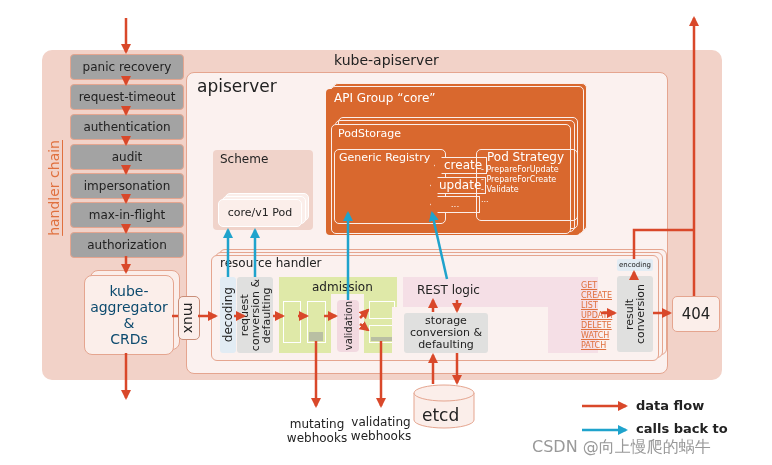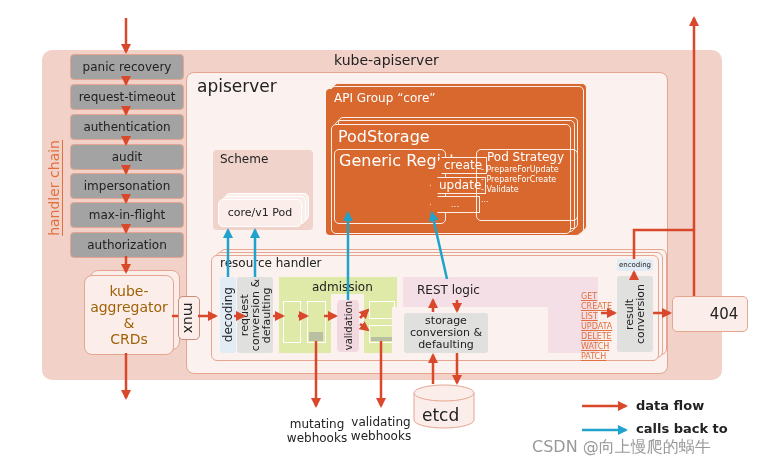--- a/index.html
+++ b/index.html
@@ -4,44 +4,44 @@
 <style>
   html,body{margin:0;padding:0;background:#fff;}
   body{width:772px;height:465px;position:relative;overflow:hidden;font-family:"DejaVu Sans","Liberation Sans",sans-serif;color:#222;}
   .abs{position:absolute;}
   .outer{left:42px;top:50px;width:680px;height:330px;background:#f2d2c8;border-radius:10px;}
   .title{font-size:14px;color:#222;}
   .chain-box{left:70px;width:112px;height:24px;background:#a3a3a3;border:1px solid #e5a58f;border-radius:4px;font-size:12px;text-align:center;line-height:24px;color:#222;}
   .vtext{writing-mode:vertical-rl;transform:rotate(180deg);}
   .handler-chain-label{left:46px;top:140px;font-size:14px;color:#e0703e;text-decoration:underline;}
   .agg-back{left:90px;top:270px;width:88px;height:78px;border:1px solid #e5a58f;border-radius:8px;background:#fbeeea;}
-  .agg{left:84px;top:275px;width:88px;height:78px;border:1px solid #e5a58f;border-radius:8px;background:#fbeeea;color:#a16207;font-size:14px;text-align:center;line-height:16px;display:flex;align-items:center;justify-content:center;}
+  .agg{left:84px;top:275px;width:88px;height:78px;border:1px solid #e5a58f;border-radius:8px;background:#fbeeea;color:#0c4a6e;font-size:14px;text-align:center;line-height:16px;display:flex;align-items:center;justify-content:center;}
   .mux{left:178px;top:296px;width:20px;height:42px;background:#fbeeea;border:1px solid #c98e78;border-radius:5px;font-size:14px;display:flex;align-items:center;justify-content:center;}
   .apiserver{left:186px;top:72px;width:480px;height:300px;background:#fbf1ef;border:1px solid #e5a58f;border-radius:8px;}
   .apiserver-label{left:197px;top:76px;font-size:17px;}
   .scheme{left:213px;top:150px;width:100px;height:80px;background:#f0d3ca;border-radius:4px;}
   .scheme-label{left:220px;top:152px;font-size:12px;}
   .pod-stack{border:1px solid #fff;border-radius:5px;background:#fbeeea;}
   .orange{background:#d9682e;border-radius:4px;}
   .white-outline{border:1px solid #fbeeea;border-radius:5px;}
-  .white-text{color:#fff;font-size:16px;}
+  .white-text{color:#fff;font-size:11px;}
   .tag{height:15px;border:1px solid #fbeeea;color:#fff;font-size:12px;line-height:15px;padding:0 4px;background:#d9682e;}
   .rh-back{border:1px solid #e5a58f;border-radius:6px;background:#fbf1ef;}
   .decoding{left:220px;top:277px;width:16px;height:76px;background:#e2ecf4;border-radius:3px;font-size:12px;display:flex;align-items:center;justify-content:center;}
   .reqconv{left:237px;top:277px;width:36px;height:76px;background:#e0e0df;border-radius:3px;font-size:11px;display:flex;align-items:center;justify-content:center;line-height:11px;text-align:center;}
   .admission{left:279px;top:277px;width:118px;height:76px;background:#dfe9a8;}
   .adm-sub{border:1px solid #fff;background:#dfe9a8;}
   .validation{left:337px;top:300px;width:22px;height:52px;background:#f2d9e0;border-radius:4px;font-size:10px;display:flex;align-items:center;justify-content:center;}
   .rest{left:403px;top:277px;width:195px;height:76px;background:#f5dfe6;}
   .storage{left:404px;top:313px;width:84px;height:40px;background:#e0e0df;border-radius:3px;font-size:11px;text-align:center;line-height:12px;display:flex;align-items:center;justify-content:center;}
-  .verbs{left:549px;top:292px;font-size:8px;line-height:10px;color:#e0703e;padding-left:32px;}
+  .verbs{left:549px;top:281px;font-size:8px;line-height:10px;color:#e0703e;padding-left:32px;}
   .verbs div{text-decoration:underline;}
   .result{left:617px;top:276px;width:36px;height:76px;background:#e0e0df;border-radius:3px;font-size:11px;line-height:11px;display:flex;align-items:center;justify-content:center;text-align:center;}
   .encoding{left:617px;top:259px;width:36px;height:12px;background:#e2ecf4;border-radius:2px;font-size:7px;text-align:center;line-height:12px;}
-  .box404{left:672px;top:296px;width:46px;height:34px;background:#fbeeea;border:1px solid #e5a58f;border-radius:5px;font-size:15px;display:flex;align-items:center;justify-content:center;padding-left:28px;}
+  .box404{left:672px;top:296px;width:46px;height:34px;background:#fbeeea;border:1px solid #e5a58f;border-radius:5px;font-size:15px;display:flex;align-items:center;justify-content:center;}
   .bottom-label{font-size:12px;text-align:center;line-height:14px;}
   .legend-text{font-size:13px;font-weight:bold;}
   .watermark{left:532px;top:437px;font-size:16px;color:#999;}
   svg{position:absolute;left:0;top:0;overflow:visible;}
 </style>
 </head>
 <body>
 
 <div class="abs outer"></div>
 <div class="abs title" style="left:334px;top:52px;">kube-apiserver</div>

